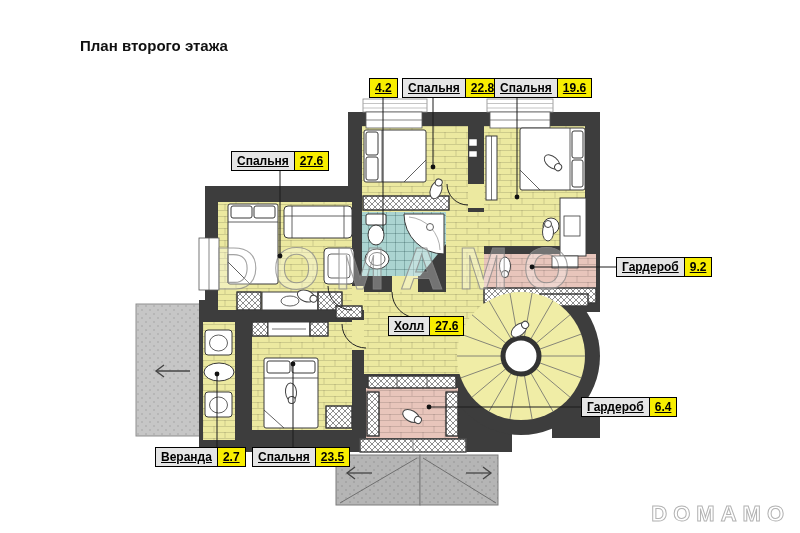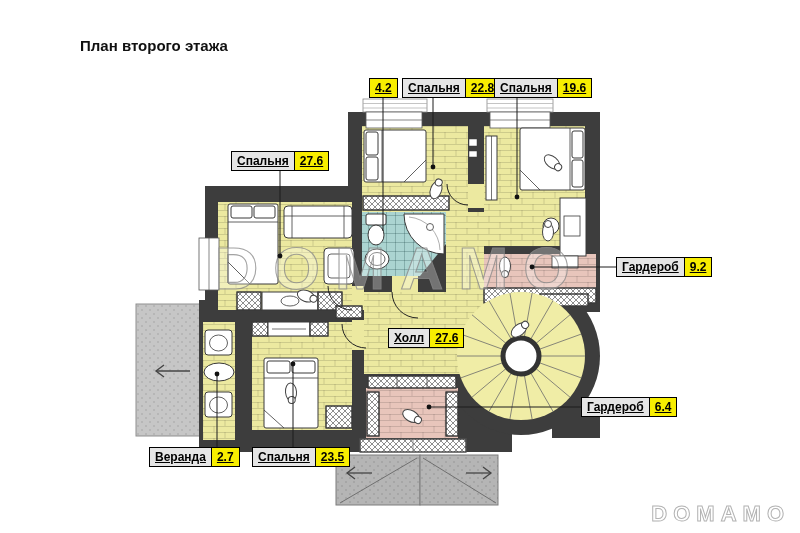--- a/index.html
+++ b/index.html
@@ -361,29 +361,29 @@
       <span class="pl-area">19.6</span>
   </div>
   <div class="plan-label" style="left:231px;top:151px">
     <span class="pl-name">Спальня</span>
       <span class="pl-area">27.6</span>
   </div>
   <div class="plan-label" style="left:616px;top:257px">
     <span class="pl-name">Гардероб</span>
       <span class="pl-area">9.2</span>
   </div>
-  <div class="plan-label" style="left:388px;top:328px">
+  <div class="plan-label" style="left:388px;top:316px">
     <span class="pl-name">Холл</span>
       <span class="pl-area">27.6</span>
   </div>
   <div class="plan-label" style="left:581px;top:397px">
     <span class="pl-name">Гардероб</span>
       <span class="pl-area">6.4</span>
   </div>
-  <div class="plan-label" style="left:149px;top:447px">
+  <div class="plan-label" style="left:155px;top:447px">
     <span class="pl-name">Веранда</span>
       <span class="pl-area">2.7</span>
   </div>
   <div class="plan-label" style="left:252px;top:447px">
     <span class="pl-name">Спальня</span>
       <span class="pl-area">23.5</span>
   </div>
 
 </div>
 

